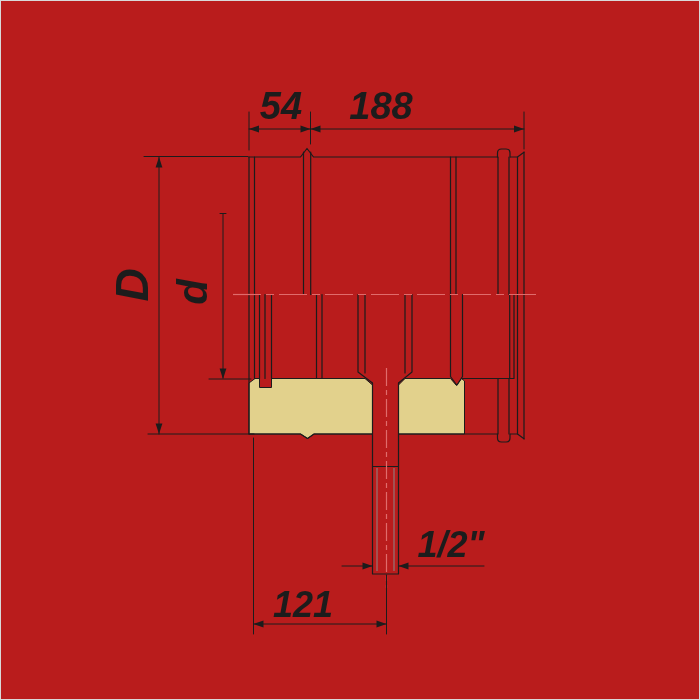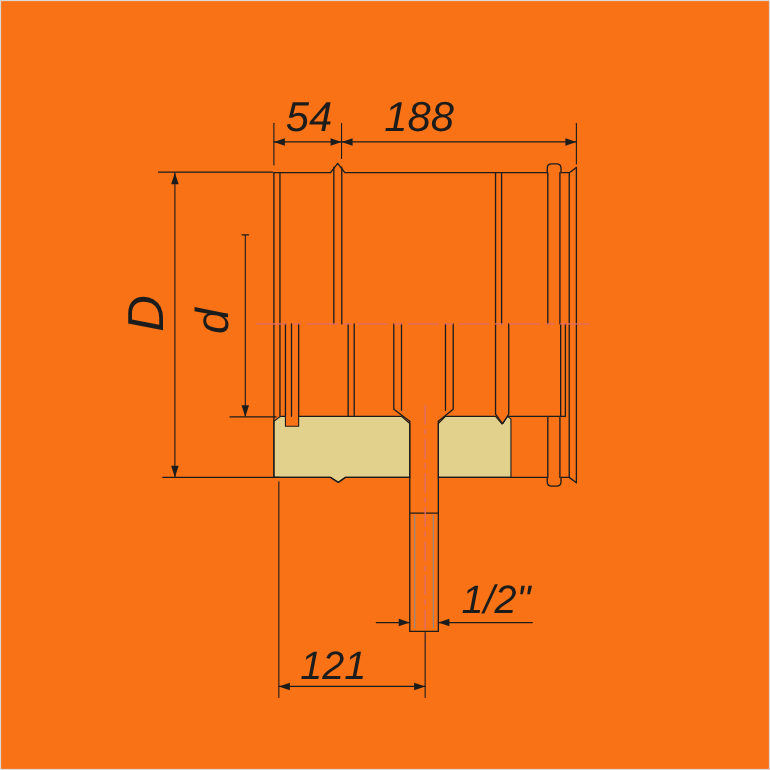--- a/index.html
+++ b/index.html
@@ -1,19 +1,20 @@
 <!DOCTYPE html>
 <html><head>
 <meta charset="utf-8">
 <style>
   html,body{margin:0;padding:0;background:#fff;}
   .canvas{
     position:relative;width:698px;height:698px;margin:0;
-    background:#f97316;border:1px solid #d9d9d9;overflow:hidden;
+    background:#b91c1c;border:1px solid #d9d9d9;overflow:hidden;
     font-family:"Liberation Sans", sans-serif;
+    font-weight:bold;
   }
   svg{display:block;}
   .dim-text{
     font-family:"Liberation Sans", sans-serif;
     font-style:italic;
     fill:#1c1c1c;
   }
 </style>
 </head>
 <body>

